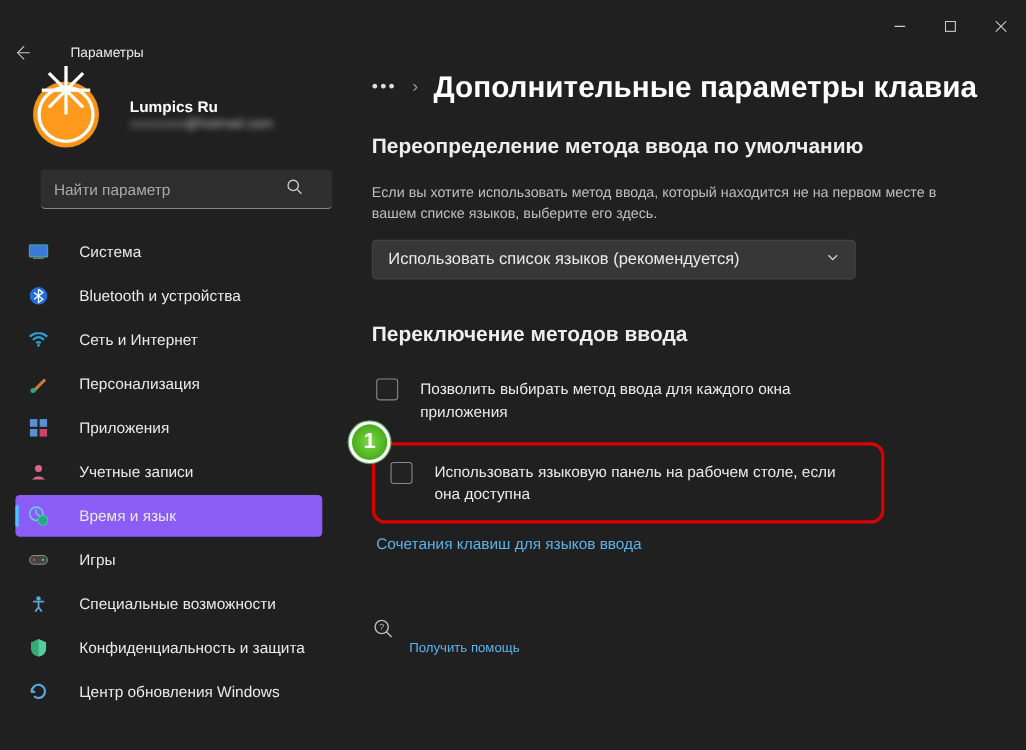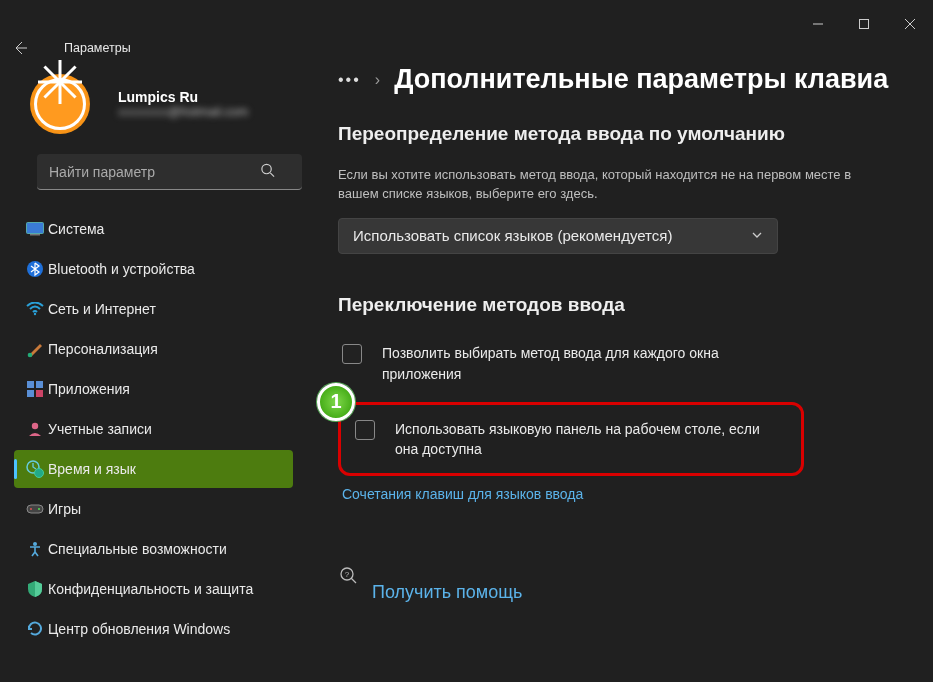--- a/index.html
+++ b/index.html
@@ -22,22 +22,22 @@
     .profile-info .name { font-size: 14px; font-weight:600; color:#fff; }
     .profile-info .email { font-size: 12.5px; color:#999; filter: blur(3px); user-select:none; }
     .profile-info .email .suffix { filter: blur(0); color:#bbb; }
 
     .search-wrap { margin: 0 14px 18px 14px; position:relative; }
     .search-input { width:100%; height:36px; background:#2e2e2e; border:none; border-bottom:1px solid #888; border-radius:4px; padding:0 36px 0 12px; color:#ccc; font-size:14px; outline:none;margin-left:15px; }
     .search-input::placeholder { color:#aaa; }
     .search-icon { position:absolute; right:12px; top:50%; transform:translateY(-50%); color:#ccc; }
 
     .nav-list { list-style:none; padding: 2px 8px 0 6px; }
-    .nav-item { display:flex; align-items:center; gap:4px; height:38px; padding:0 10px 0 12px; border-radius:4px; cursor:pointer; font-size:14px; color:#eaeaea; margin-bottom:2px; }
-    .nav-item.selected { background:#4d7c0f; position:relative; }
+    .nav-item { display:flex; align-items:center; gap:28px; height:38px; padding:0 10px 0 12px; border-radius:4px; cursor:pointer; font-size:14px; color:#eaeaea; margin-bottom:2px; }
+    .nav-item.selected { background:#8b5cf6; position:relative; }
     .nav-item.selected::before { content:""; position:absolute; left:0; top:9px; bottom:9px; width:3px; background:#4cc2ff; border-radius:2px; }
     .nav-icon { width:18px; height:18px; display:flex; align-items:center; justify-content:center; }
 
     .content { flex:1; padding: 16px 28px 0 36px; overflow:auto; }
     .breadcrumb-row { display:flex; align-items:center; gap:14px; margin-bottom: 26px; }
     .ellipsis { color:#ddd; font-size:16px; letter-spacing:2px; cursor:pointer; }
     .bc-sep { color:#999; }
     .page-title { font-size:27px; font-weight:600; color:#fff; }
 
     .section-h { font-size:19px; font-weight:600; color:#eee; margin-bottom: 18px; line-height:1.35; }
@@ -49,21 +49,21 @@
     .check-row { display:flex; align-items:flex-start; gap:20px; padding: 8px 4px; font-size:14px; color:#eaeaea; line-height:1.45; }
     .checkbox { width:20px; height:20px; border:1.5px solid #888; border-radius:3px; flex-shrink:0; margin-top:1px; cursor:pointer; background:#222; }
 
     .highlighted { border: 3.5px solid #d90000; border-radius: 12px; padding: 14px 16px 14px 14px; position:relative; margin-top: 10px; width: 466px; }
     .step-badge { position:absolute; left:-24px; top:-22px; width:38px; height:38px; border-radius:50%; background: radial-gradient(circle, #7fd84a 0%, #3fa812 80%); border:3px solid #fff; display:flex; align-items:center; justify-content:center; font-weight:700; font-size:20px; color:#fff; box-shadow: 0 0 0 1px #5a5; }
 
     .link-row { font-size:14px; color:#5bb3ea; padding: 10px 4px; cursor:pointer; }
 
     .help-row { display:flex; align-items:center; gap:14px; margin-top: 34px; }
     .help-icon { width:20px; height:20px; color:#bbb; }
-    .help-row a { color:#5bb3ea; font-size:18px; text-decoration:none; cursor:pointer;margin-top:36px; }
+    .help-row a { color:#5bb3ea; font-size:12px; text-decoration:none; cursor:pointer;margin-top:36px; }
   </style>
 </head>
 <body>
 
 <div class="titlebar">
   <div class="titlebar-left">
     <span class="back-arrow">
       <svg width="16" height="16" viewBox="0 0 16 16">
           <path d="M10 2 L4 8 L10 14" stroke="currentColor" stroke-width="1" fill="none"></path>
           <path d="M4 8 H15" stroke="currentColor" stroke-width="1"></path>

